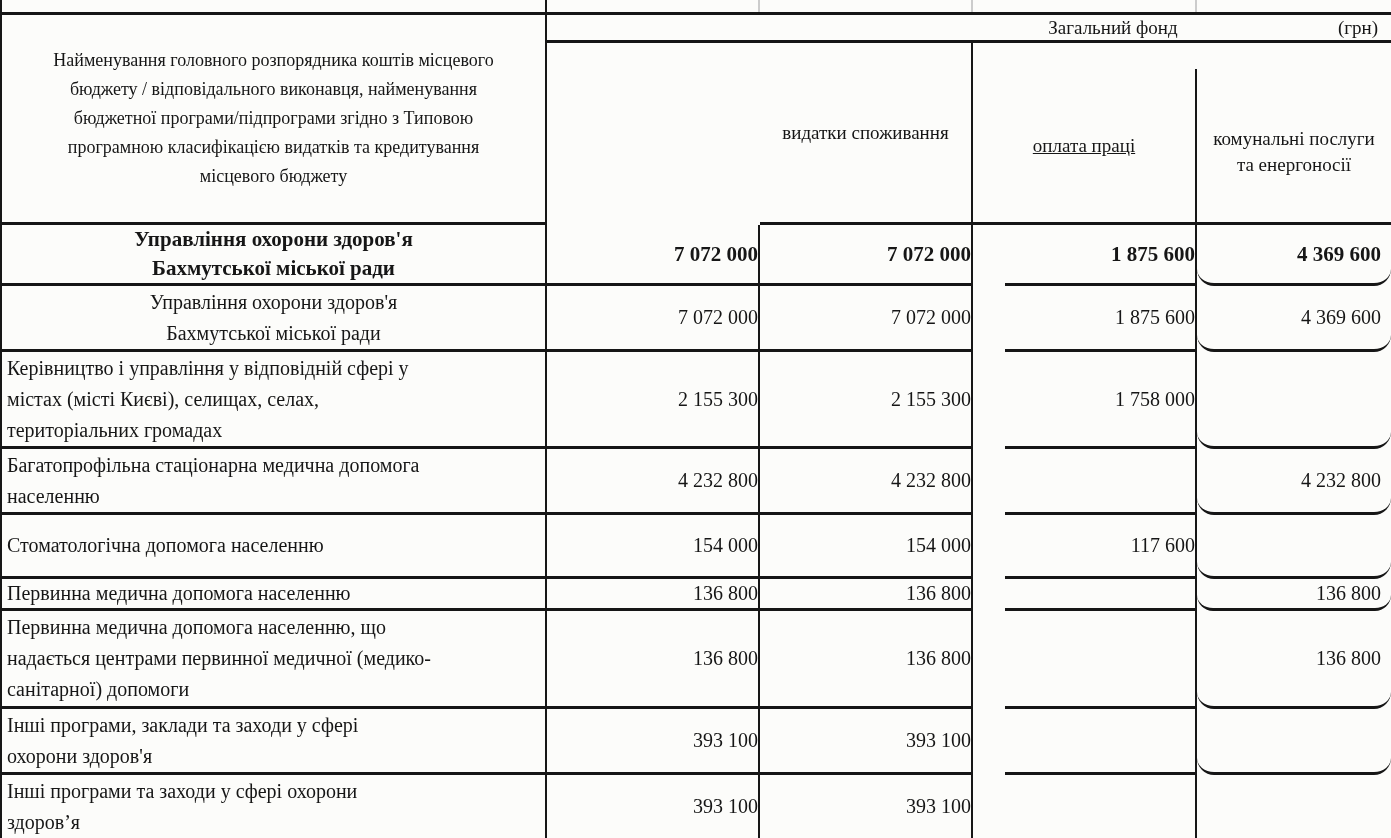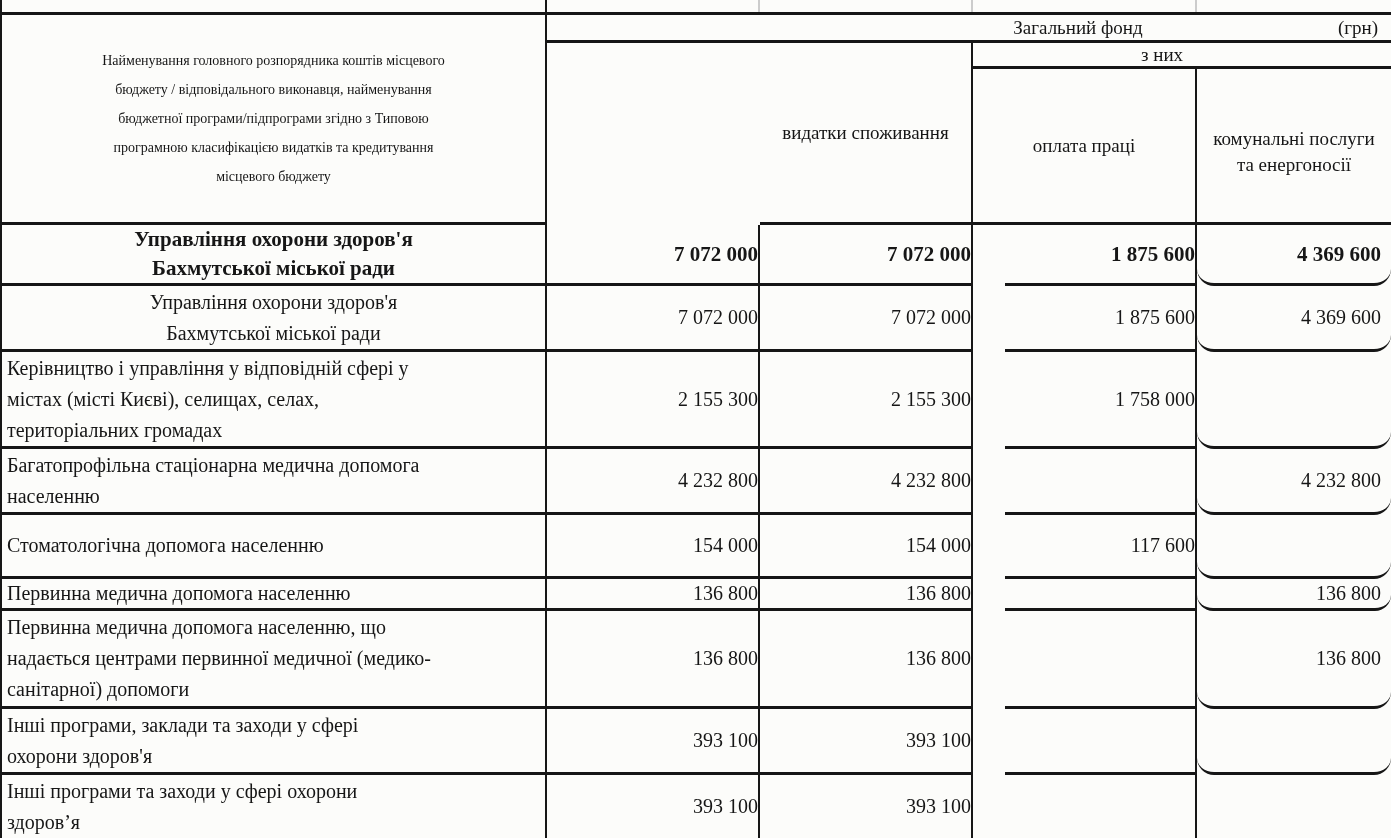--- a/index.html
+++ b/index.html
@@ -20,30 +20,30 @@
     grid-template-columns:545px 213px 213px 224px 1fr;
     grid-template-rows:28px 26px 156px 61px 66px 97px 66px 64px 32px 98px 66px 63px;
     background:#fcfcfa;
   }
   .c{
     box-sizing:border-box;border-right:2px solid #161616;border-bottom:3px solid #161616;
     display:flex;align-items:center;white-space:pre-line;overflow:hidden;
   }
   
   .name-hdr{grid-area:1/1/4/2;justify-content:center;text-align:center;
-    font-size:14px;line-height:29px;padding:0 8px;}
+    font-size:18px;line-height:29px;padding:0 8px;}
   .band1{grid-area:1/2/2/6;position:relative;border-right:none;font-size:19px;}
-  .band1 .fund{position:absolute;left:531px;top:50%;transform:translate(-50%,-50%);white-space:nowrap;}
+  .band1 .fund{position:absolute;left:566px;top:50%;transform:translate(-50%,-50%);white-space:nowrap;}
   .band1 .grn{position:absolute;right:13px;top:50%;transform:translateY(-50%);}
   .hdr{justify-content:center;text-align:center;font-size:19px;line-height:26px;padding:0 4px;}
   .total{grid-area:2/2/4/3;}
   .consum{grid-area:2/3/4/4;padding:0 2px;}
   .ofwhich{grid-area:2/4/3/6;border-right:none;justify-content:center;font-size:19px;}
   .ofwhich .ow{transform:translateX(-20px);}
-  .wages{grid-area:3/4/4/5;}
+  .wages{grid-area:3/4/4/5;text-decoration:underline;}
   .util{grid-area:3/5/4/6;border-right:none;margin-top:13px;}
   
   .r1{grid-row:4;}.r2{grid-row:5;}.r3{grid-row:6;}.r4{grid-row:7;}.r5{grid-row:8;}
   .r6{grid-row:9;}.r7{grid-row:10;}.r8{grid-row:11;}.r9{grid-row:12;border-bottom:none;}
   .col1{grid-column:1;}.col2{grid-column:2;}.col3{grid-column:3;}.col4{grid-column:4;margin-left:32px;}
   .col5{grid-column:5;border-right:none;}
   .rname{font-size:20px;line-height:31px;padding:0 5px;text-align:left;}
   .rname.ctr{justify-content:center;text-align:center;}
   .num{justify-content:flex-end;font-size:20px;}
   .num.col5{padding-right:10px;border-radius:17px;}
@@ -72,23 +72,20 @@
 програмною класифікацією видатків та кредитування
 місцевого бюджету</div>
 
     <div class="c band1">
       <span class="fund">Загальний фонд</span>
       <span class="grn">(грн)</span>
     </div>
 
     <div class="c hdr consum">видатки споживання</div>
 
-    <div class="c ofwhich">
-      <span class="ow">з них</span>
-    </div>
 
     <div class="c hdr wages">оплата праці</div>
     <div class="c hdr util">комунальні послуги
 та енергоносії</div>
 
     <div class="c rname ctr bold r1 col1">Управління охорони здоров'я
 Бахмутської міської ради</div>
     <div class="c num bold r1 col2">7 072 000</div>
     <div class="c num bold r1 col3">7 072 000</div>
     <div class="c num bold r1 col4">1 875 600</div>

